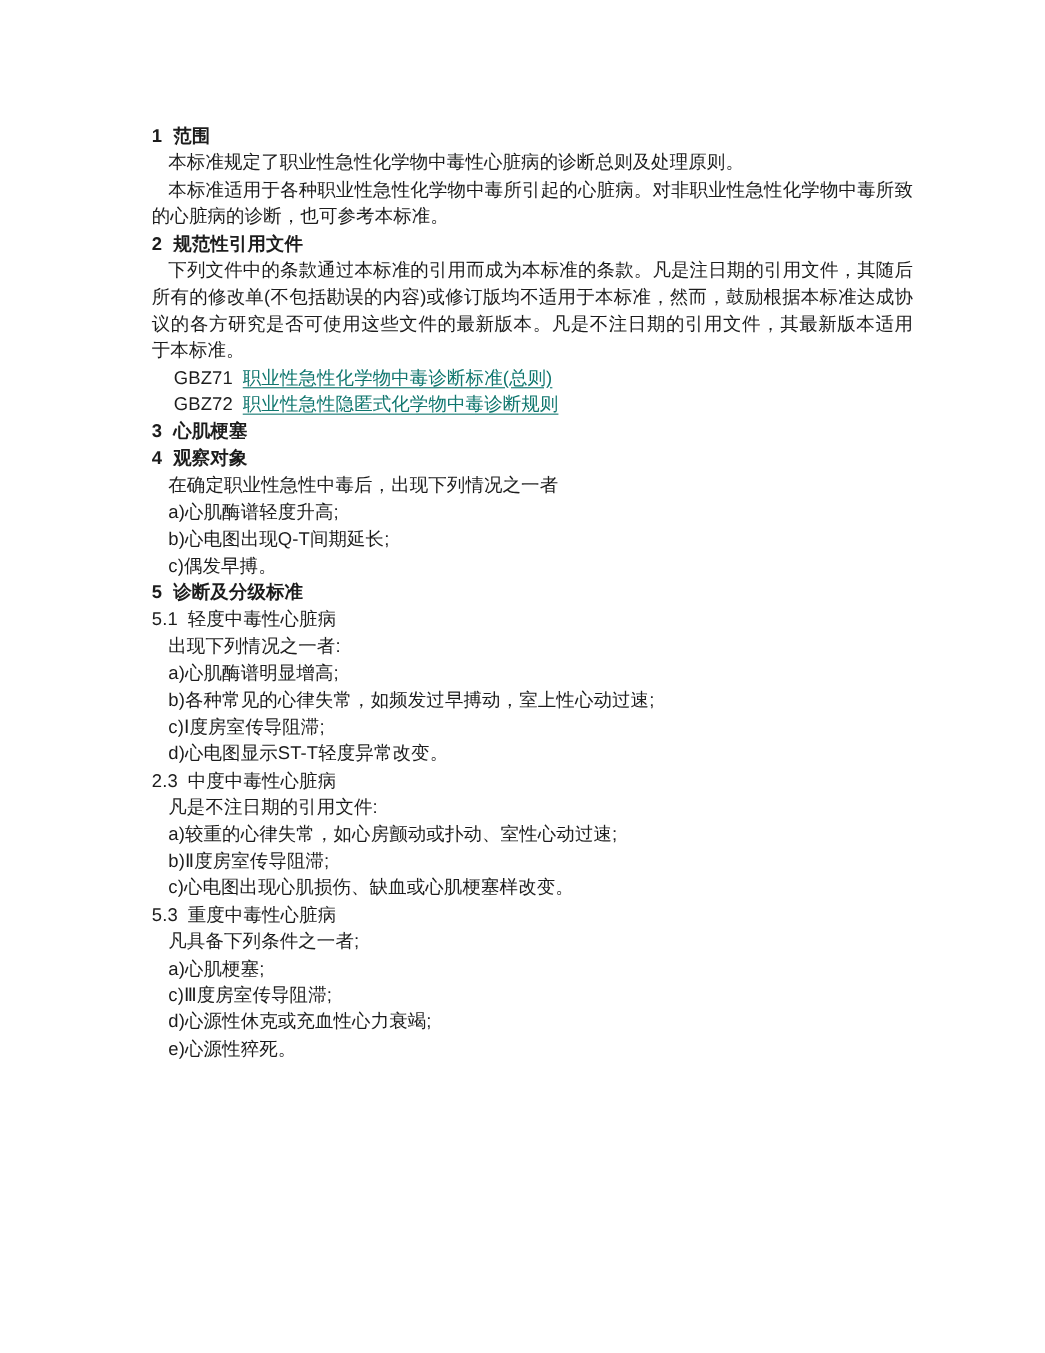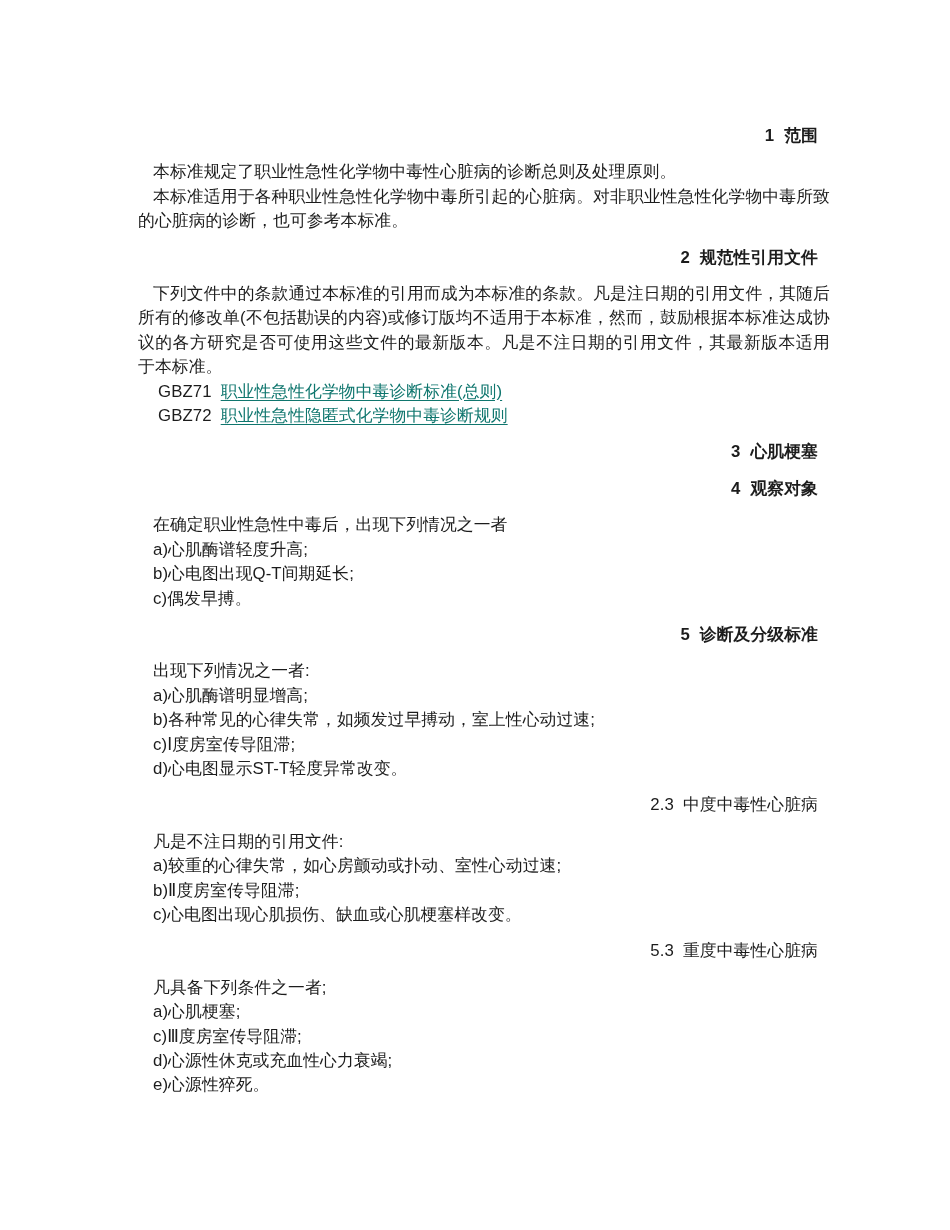--- a/index.html
+++ b/index.html
@@ -19,22 +19,21 @@
   .content {
     position: absolute;
     left: 138px;
     top: 112px;
     width: 692px;
     font-size: 16.8px;
     line-height: 24.4px;
     letter-spacing: 0.1px;
   }
   .heading {
-    margin: 12px;
-    text-align: right;
+    margin: 0;
   }
   .heading1 {
     font-weight: bold;
   }
   .heading1 .sec-num {
     margin-right: 10px;
   }
   .heading2 {
     font-weight: normal;
   }
@@ -74,20 +73,21 @@
       <p class="body-p">下列文件中的条款通过本标准的引用而成为本标准的条款。凡是注日期的引用文件，其随后所有的修改单(不包括勘误的内容)或修订版均不适用于本标准，然而，鼓励根据本标准达成协议的各方研究是否可使用这些文件的最新版本。凡是不注日期的引用文件，其最新版本适用于本标准。</p>
       <div class="ref-line"><span class="ref-code">GBZ71</span><span class="ref-title">职业性急性化学物中毒诊断标准(总则)</span></div>
       <div class="ref-line"><span class="ref-code">GBZ72</span><span class="ref-title">职业性急性隐匿式化学物中毒诊断规则</span></div>
       <div class="heading heading1"><span class="sec-num">3</span><span class="sec-title">心肌梗塞</span></div>
       <div class="heading heading1"><span class="sec-num">4</span><span class="sec-title">观察对象</span></div>
       <p class="line-block">在确定职业性急性中毒后，出现下列情况之一者</p>
       <p class="line-block">a)心肌酶谱轻度升高;</p>
       <p class="line-block">b)心电图出现Q-T间期延长;</p>
       <p class="line-block">c)偶发早搏。</p>
       <div class="heading heading1"><span class="sec-num">5</span><span class="sec-title">诊断及分级标准</span></div>
+      <div class="heading heading2"><span class="sec-num">5.1</span><span class="sec-title">轻度中毒性心脏病</span></div>
       <p class="line-block">出现下列情况之一者:</p>
       <p class="line-block">a)心肌酶谱明显增高;</p>
       <p class="line-block">b)各种常见的心律失常，如频发过早搏动，室上性心动过速;</p>
       <p class="line-block">c)Ⅰ度房室传导阻滞;</p>
       <p class="line-block">d)心电图显示ST-T轻度异常改变。</p>
       <div class="heading heading2"><span class="sec-num">2.3</span><span class="sec-title">中度中毒性心脏病</span></div>
       <p class="line-block">凡是不注日期的引用文件:</p>
       <p class="line-block">a)较重的心律失常，如心房颤动或扑动、室性心动过速;</p>
       <p class="line-block">b)Ⅱ度房室传导阻滞;</p>
       <p class="line-block">c)心电图出现心肌损伤、缺血或心肌梗塞样改变。</p>

